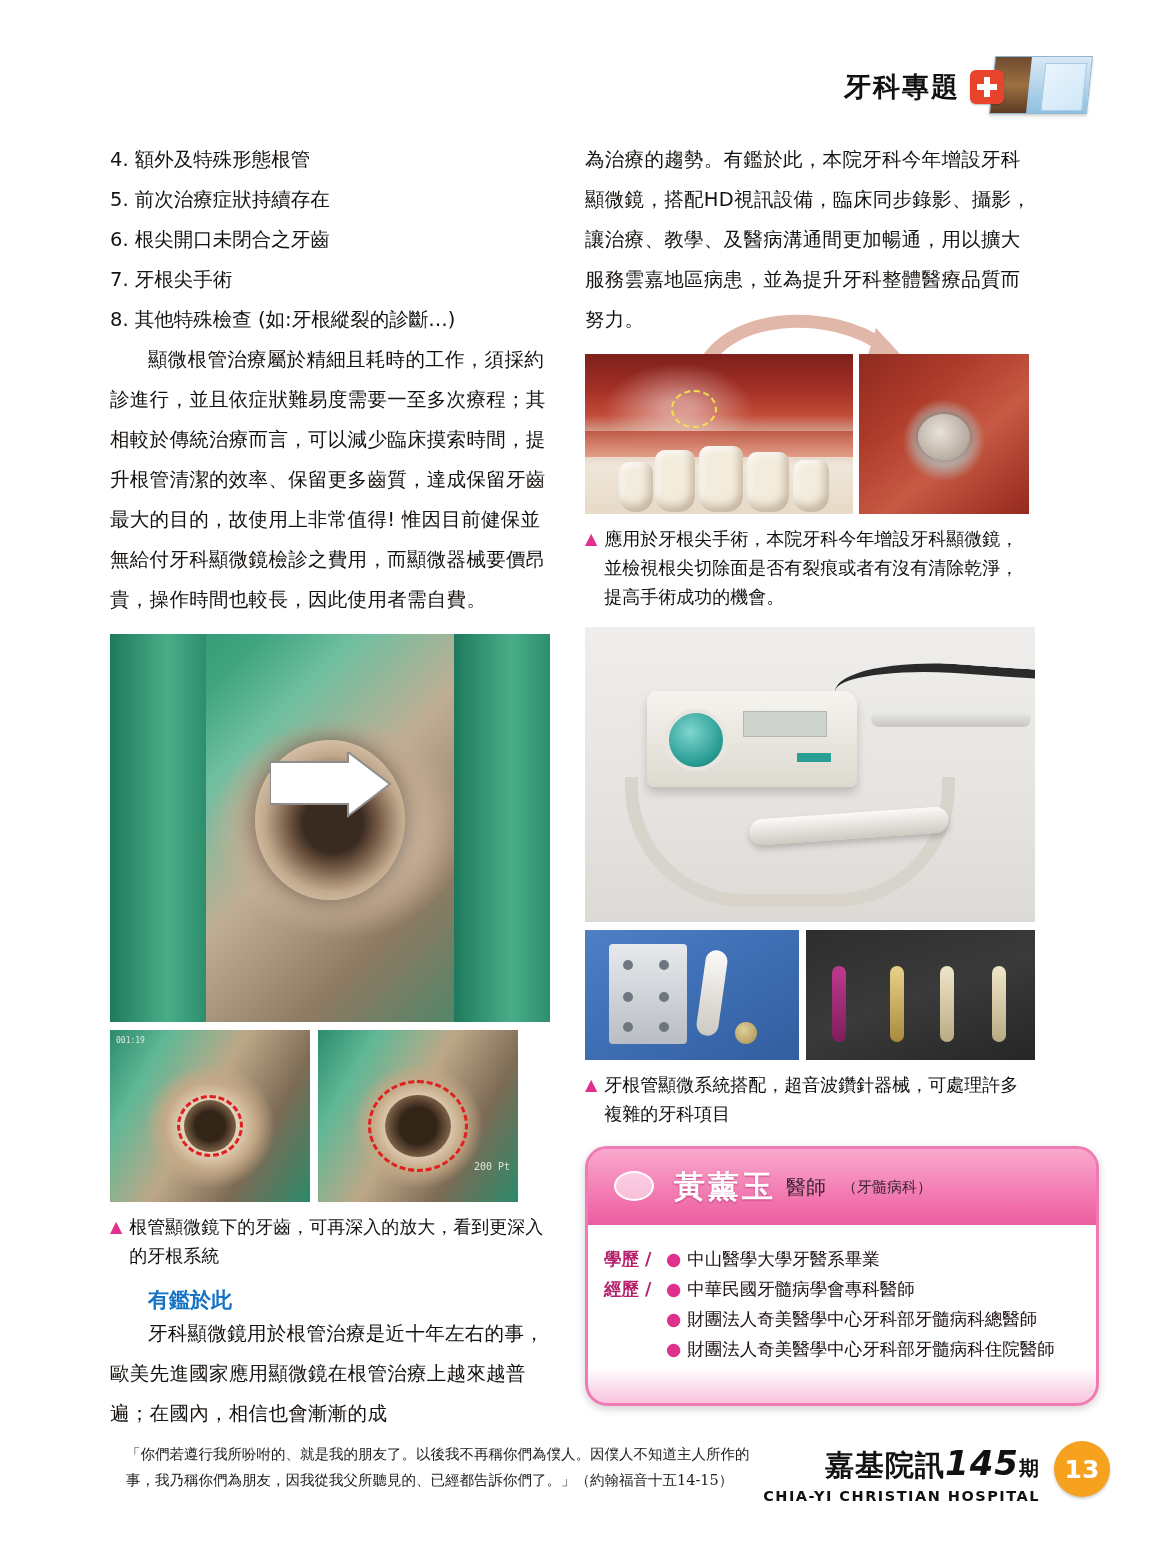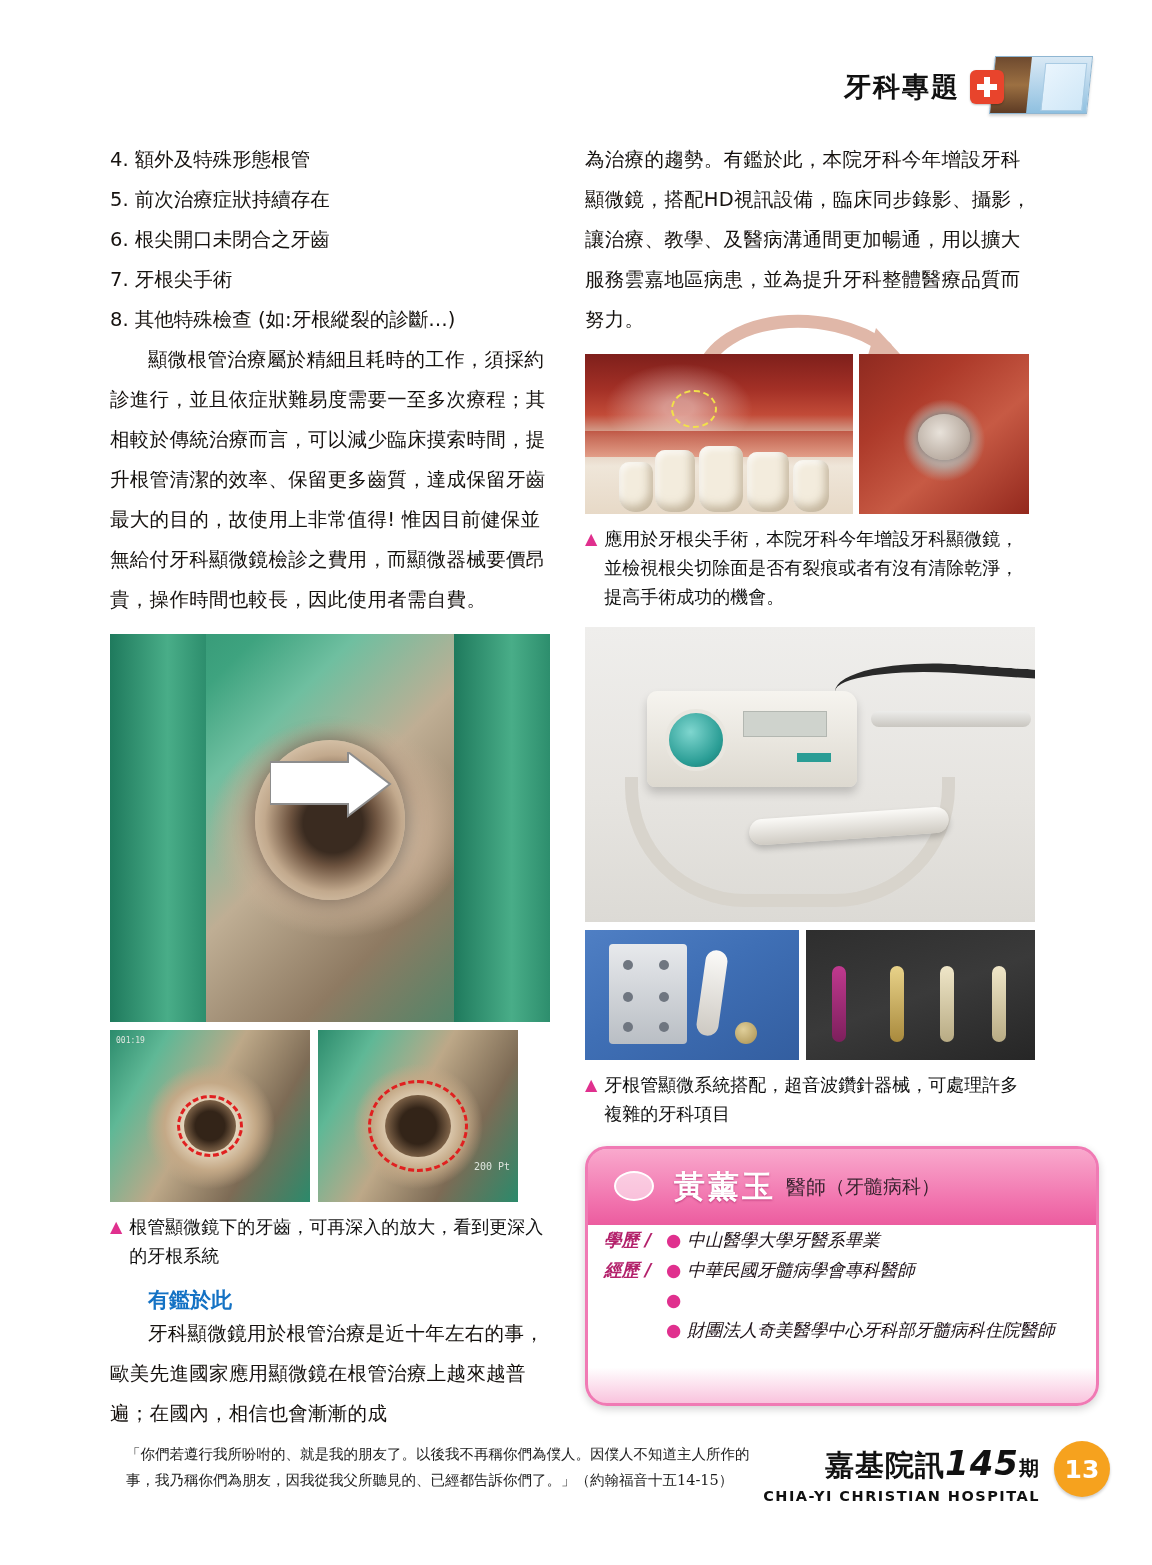--- a/index.html
+++ b/index.html
@@ -260,21 +260,21 @@
   }
   .doc-name{
     font-family:"DejaVu Sans", sans-serif;
     font-size:31px; font-weight:bold; color:#ffffff;
     text-shadow:0 1px 2px rgba(160,20,90,.6);
     letter-spacing:3px;
   }
   .doc-role{
     font-family:"DejaVu Sans", sans-serif; font-size:20px; color:#3a2330; margin-left:10px;
   }
-  .rows{ padding:0 18px 10px 16px;font-style:italic; }
+  .rows{ padding:19px 18px 10px 16px; }
   .row{ display:flex; align-items:flex-start; font-family:"DejaVu Sans", sans-serif; font-size:17.5px; line-height:30px; color:#2b1b24;}
   .row .lbl{ width:62px; color:#b3216b; font-weight:bold; flex:0 0 auto;}
   .row .dot{ color:#e0308e; margin-right:6px; }
   .row .txt{ color:#1d1016; }
 
   
   .footer{
     position:absolute; left:0; right:0; bottom:40px; height:90px;
   }
   .verse{
@@ -420,38 +420,39 @@
     <div class="caption">
       <span class="tri">▲</span>
       <span>牙根管顯微系統搭配，超音波鑽針器械，可處理許多複雜的牙科項目</span>
     </div>
 
     <div class="card">
       <div class="top">
         <div class="oval"></div>
         <div class="doc-name">黃薰玉</div>
         <div class="doc-role">醫師</div>
-        <div class="doc-role" style="margin-left:0; font-size:19px;">（牙髓病科）</div>
+        <div class="doc-role" style="margin-left:16px; font-size:15px;">（牙髓病科）</div>
       </div>
       <div class="rows">
 
         <div class="row">
           <span class="lbl">學歷 /</span>
           <span class="dot">●</span>
           <span class="txt">中山醫學大學牙醫系畢業</span>
         </div>
 
         <div class="row">
           <span class="lbl">經歷 /</span>
           <span class="dot">●</span>
           <span class="txt">中華民國牙髓病學會專科醫師</span>
         </div>
         <div class="row">
           <span class="lbl"></span>
           <span class="dot">●</span>
+          <span class="txt">財團法人奇美醫學中心牙科部牙髓病科總醫師</span>
         </div>
         <div class="row">
           <span class="lbl"></span>
           <span class="dot">●</span>
           <span class="txt">財團法人奇美醫學中心牙科部牙髓病科住院醫師</span>
         </div>
 
       </div>
     </div>
   </div>

